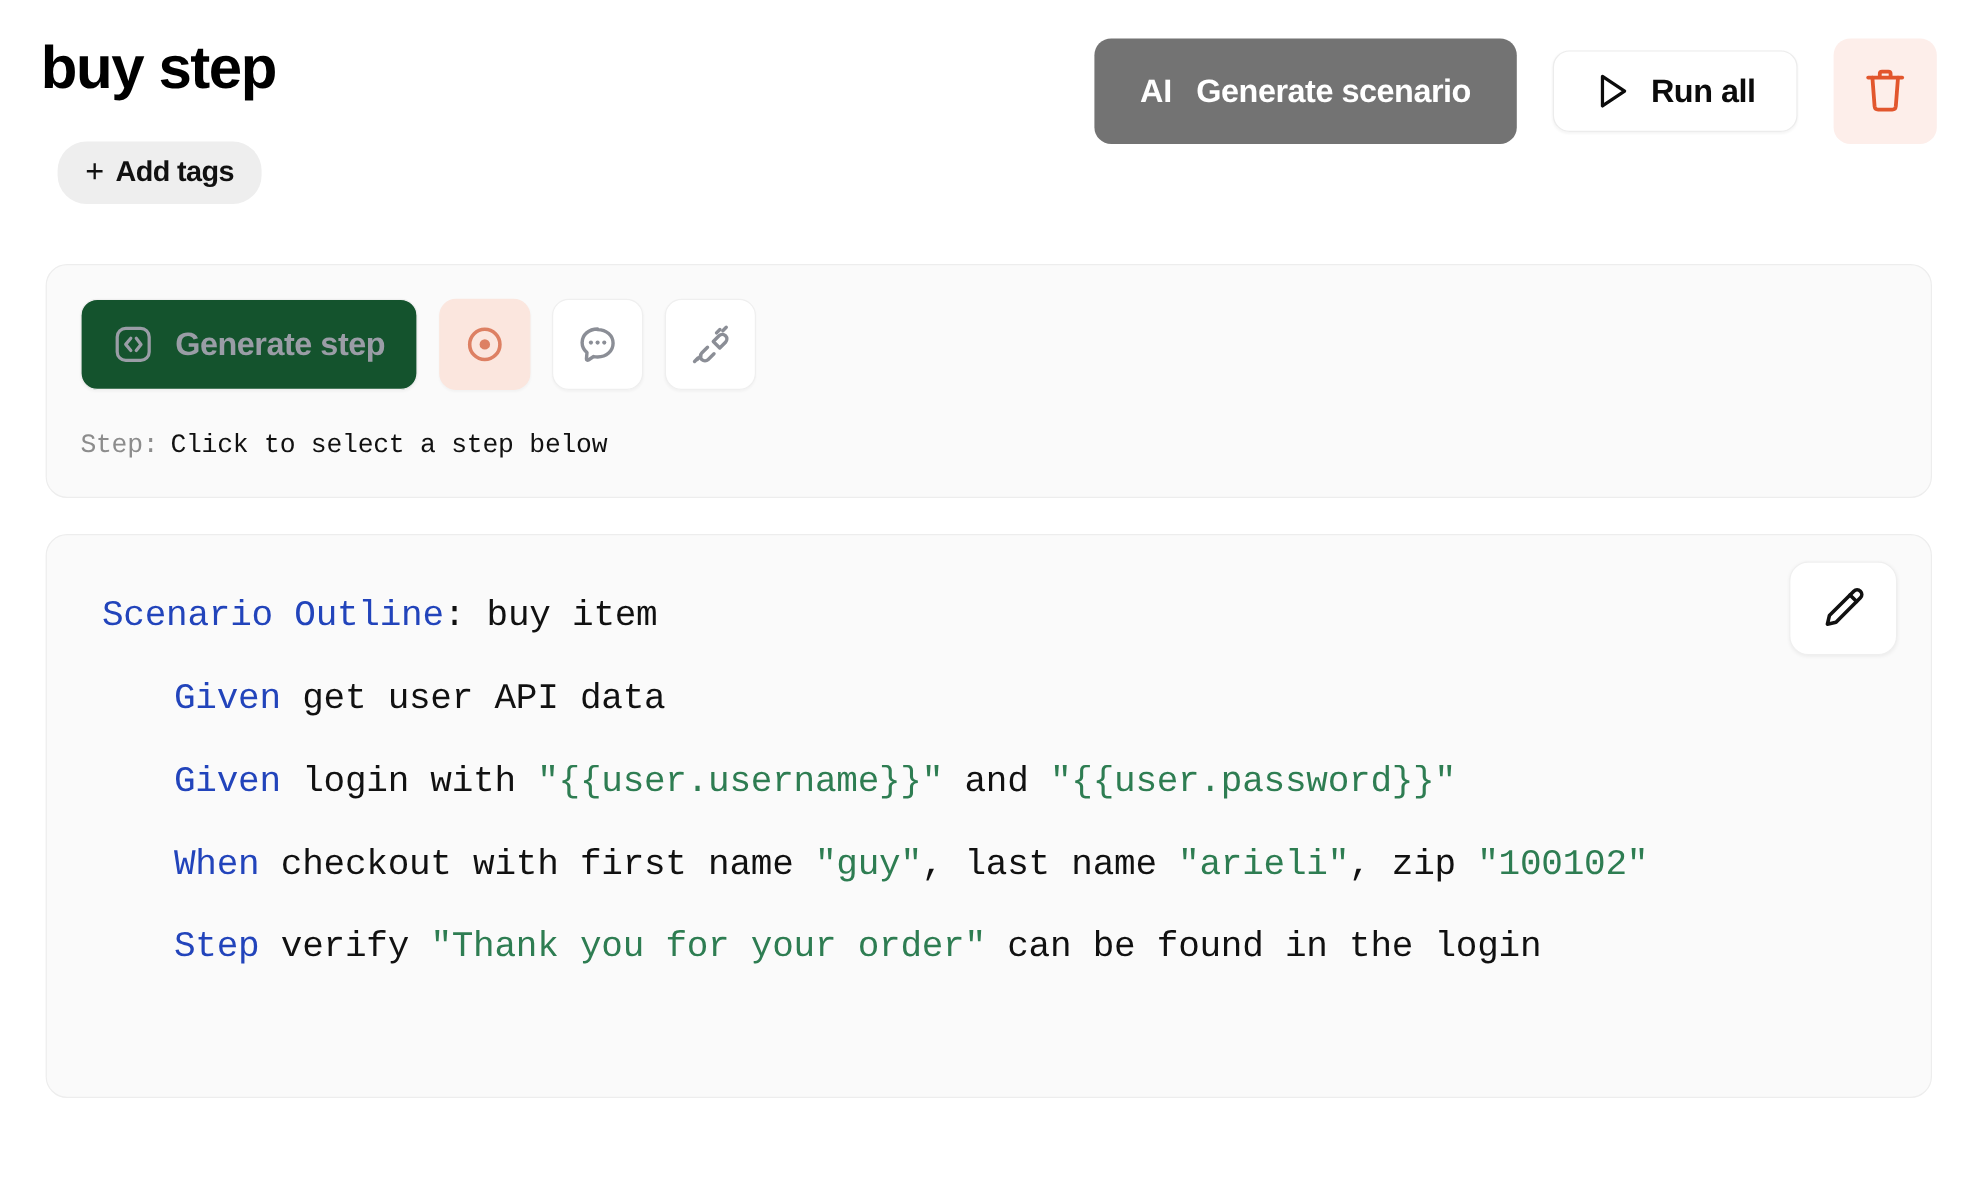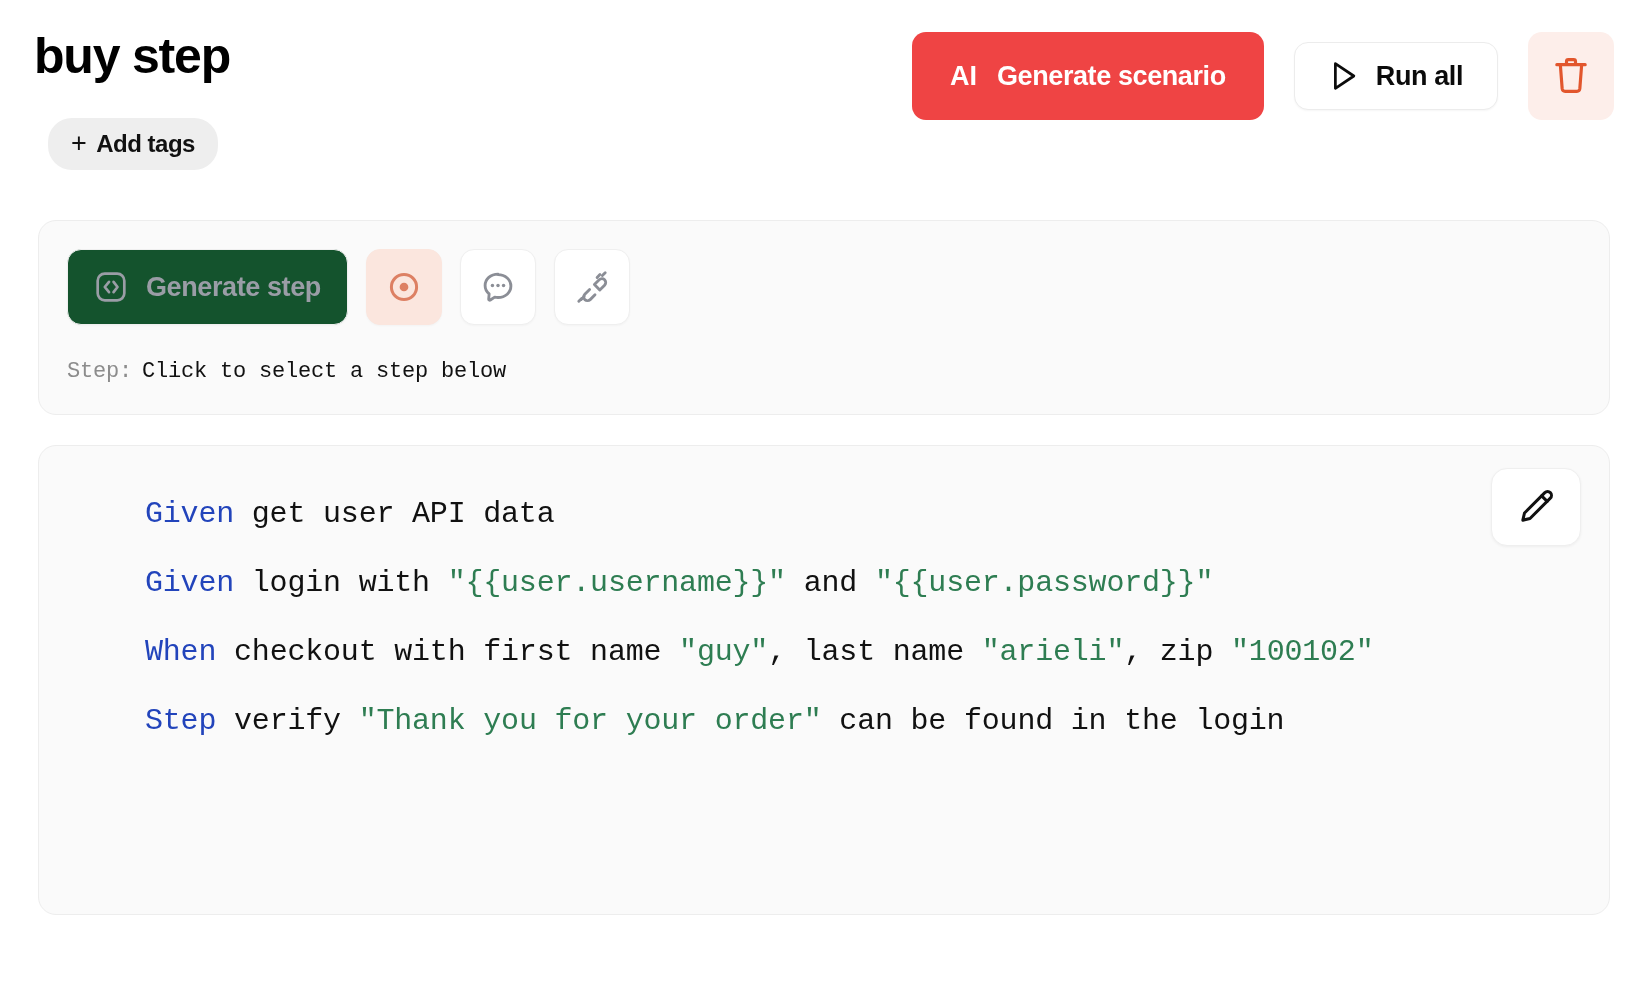--- a/index.html
+++ b/index.html
@@ -40,21 +40,21 @@
     white-space: nowrap;
   }
   .header-actions {
     display: flex;
     align-items: center;
     gap: 30px;
     padding-top: 14px;
   }
 
   .btn-generate-scenario {
-    background: #ef4444;
+    background: #737373;
     color: #ffffff;
     border: none;
     border-radius: 14px;
     height: 88px;
     padding: 0 38px;
     font-size: 27px;
     font-weight: 700;
     letter-spacing: -0.4px;
     display: flex;
     align-items: center;
@@ -330,20 +330,21 @@
     </div>
 
     <div class="step-line">
       <span class="step-label">Step:</span>
       <span class="step-value">Click to select a step below</span>
     </div>
   </div>
 
   <div class="code-card">
     <div id="code-lines">
+        <div class="code-line"><span class="kw">Scenario Outline</span><span>: buy item</span></div>
         <div class="code-line indent"><span class="kw">Given</span><span> get user API data</span></div>
         <div class="code-line indent"><span class="kw">Given</span><span> login with </span><span class="str">"{{user.username}}"</span><span> and </span><span class="str">"{{user.password}}"</span></div>
         <div class="code-line indent"><span class="kw">When</span><span> checkout with first name </span><span class="str">"guy"</span><span>, last name </span><span class="str">"arieli"</span><span>, zip </span><span class="str">"100102"</span></div>
         <div class="code-line indent"><span class="kw">Step</span><span> verify </span><span class="str">"Thank you for your order"</span><span> can be found in the login</span></div>
       </div>
 
     <button class="btn-edit">
       <span>
         <svg width="40" height="40" viewBox="0 0 24 24" fill="none">
           <path d="M17.3 3.4 a2.3 2.3 0 0 1 3.3 3.3 L8.4 18.9 l-4.3 1 1-4.3 z" stroke="#111111" stroke-width="1.8" stroke-linejoin="round" stroke-linecap="round"></path>

